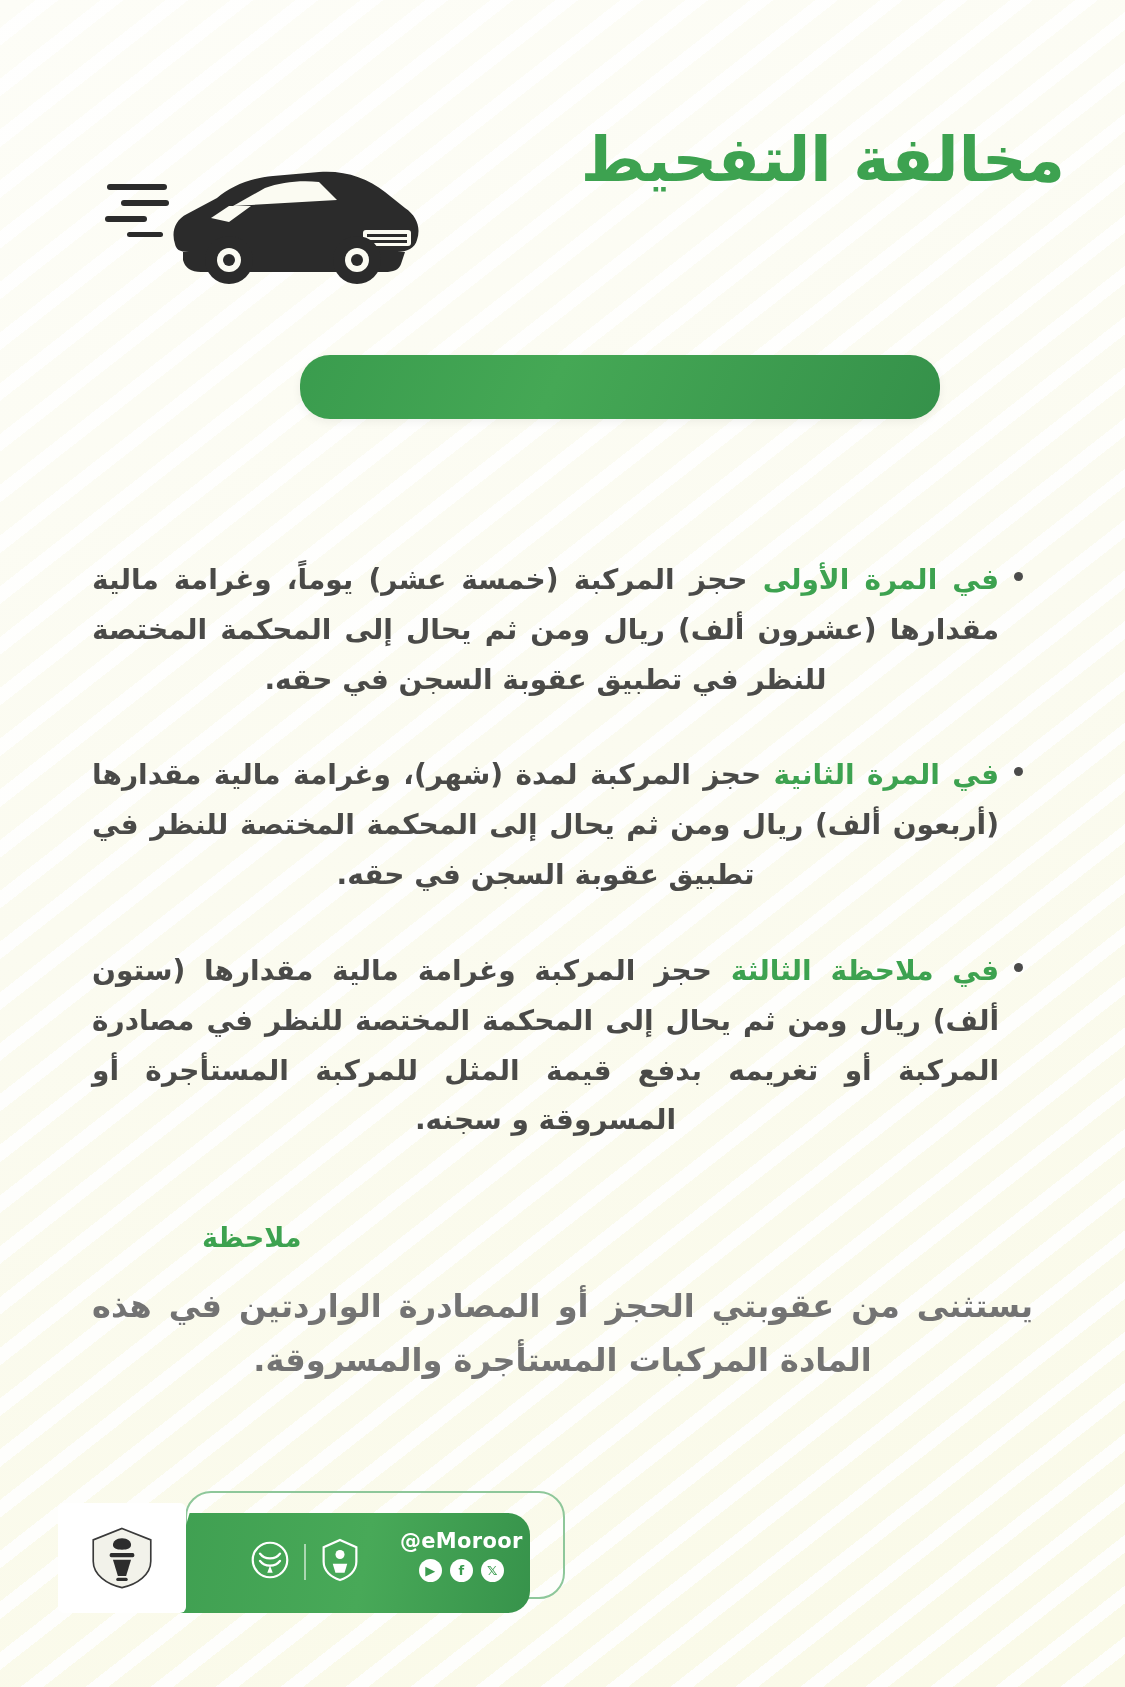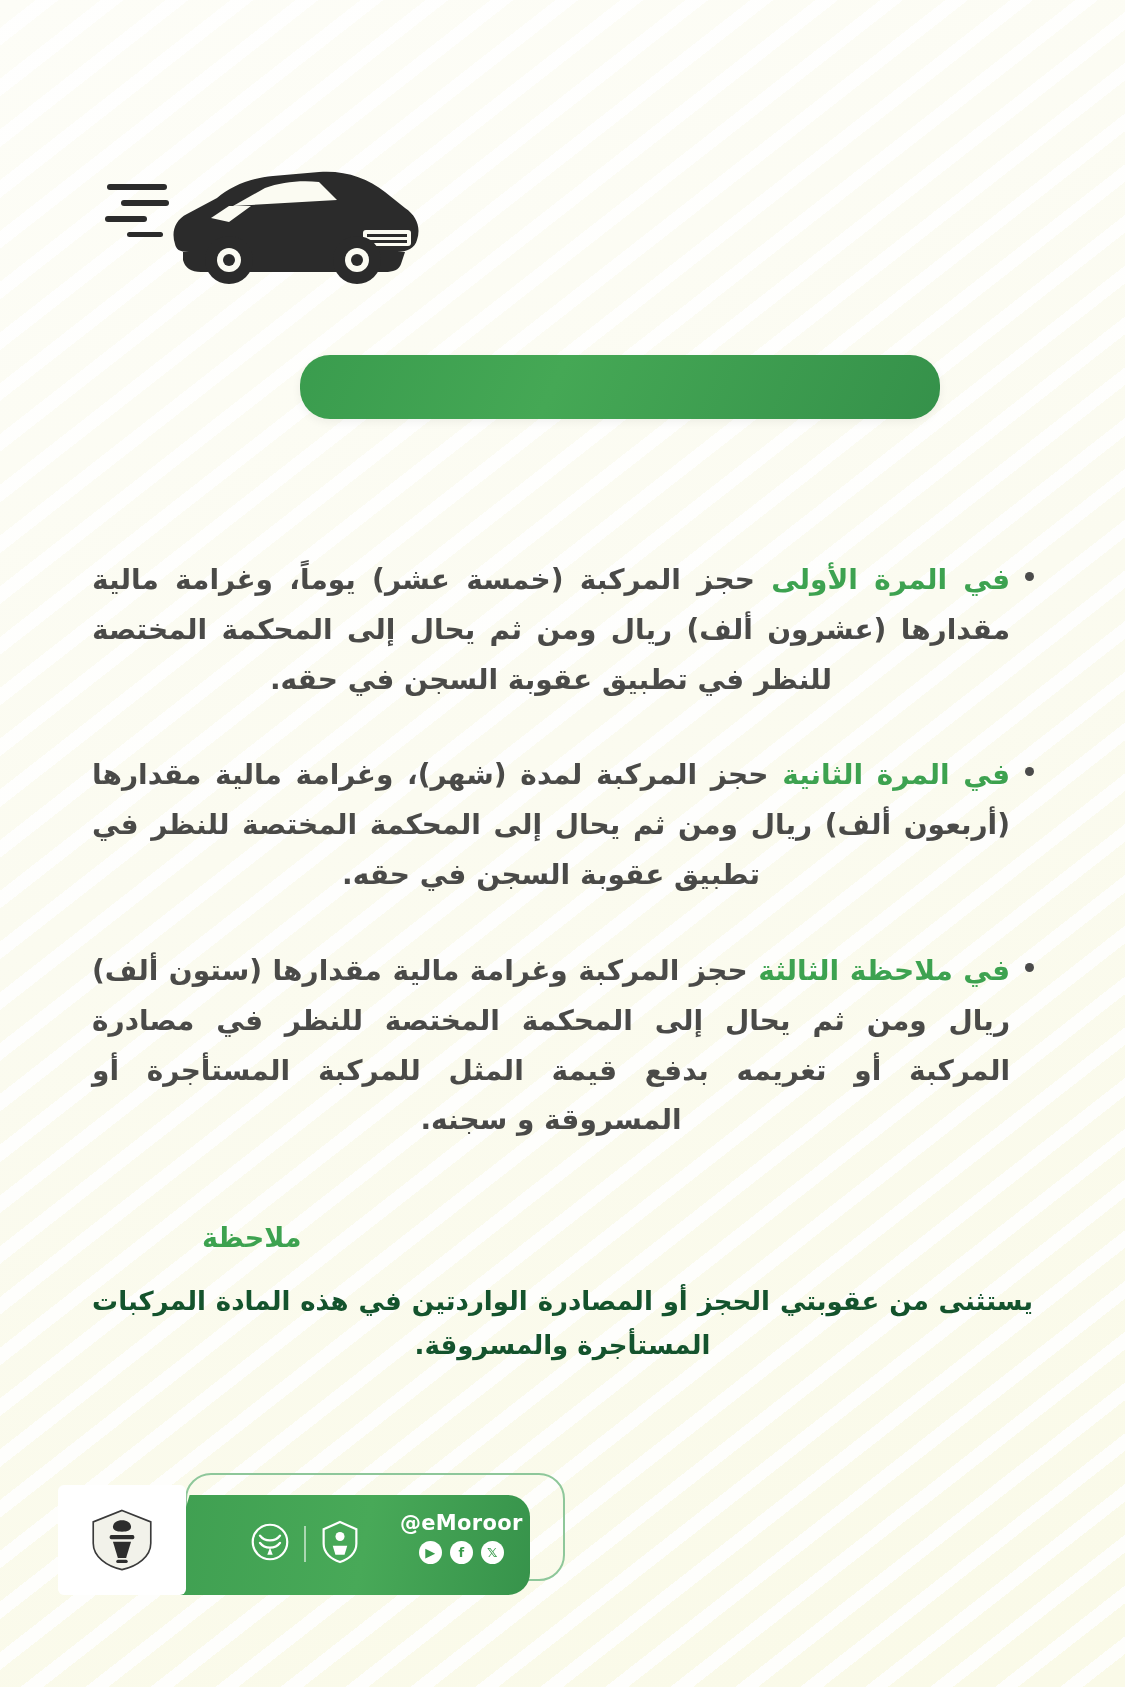--- a/index.html
+++ b/index.html
@@ -95,21 +95,21 @@
     font-weight: 600;
   }
   .article-line b {
     font-weight: bold;
   }
 
   
   .bullets {
     position: absolute;
     top: 555px;
-    right: 85px;
+    right: 96px;
     left: 92px;
   }
   .bullet {
     position: relative;
     margin-bottom: 46px;
     padding-right: 30px;
     text-align: right;
   }
   .bullet-dot {
     position: absolute;
@@ -143,34 +143,34 @@
   }
   .note-title {
     color: #3da250;
     font-weight: bold;
     font-size: 27px;
     margin-bottom: 26px;
     text-align: left;
     padding-left: 110px;
   }
   .note-body {
-    font-size: 26px;
+    font-size: 32px;
     line-height: 1.7;
-    color: #14532d;
+    color: #737373;
     font-weight: 600;
     text-align: justify;
     text-align-last: center;
     margin-top: 24px;
   }
 
   
   .footer {
     position: absolute;
     left: 0;
-    bottom: 92px;
+    bottom: 74px;
     width: 640px;
     height: 130px;
   }
   .footer-outline {
     position: absolute;
     left: 185px;
     top: 8px;
     width: 380px;
     height: 108px;
     border: 2px solid #8ec79a;
@@ -284,20 +284,21 @@
         <circle cx="124" cy="120" r="24" fill="#2b2b2b"></circle>
         <circle cx="124" cy="120" r="12" fill="#fbfbf2"></circle>
         <circle cx="124" cy="120" r="6" fill="#2b2b2b"></circle>
         <circle cx="252" cy="120" r="24" fill="#2b2b2b"></circle>
         <circle cx="252" cy="120" r="12" fill="#fbfbf2"></circle>
         <circle cx="252" cy="120" r="6" fill="#2b2b2b"></circle>
       </svg>
     </div>
 
     <div class="title-block">
+      <div class="title-line">مخالفة التفحيط</div>
     </div>
   </div>
 
   <div class="article-banner">
   </div>
 
   <div class="bullets">
 
     <div class="bullet">
       <span class="bullet-dot"></span>

